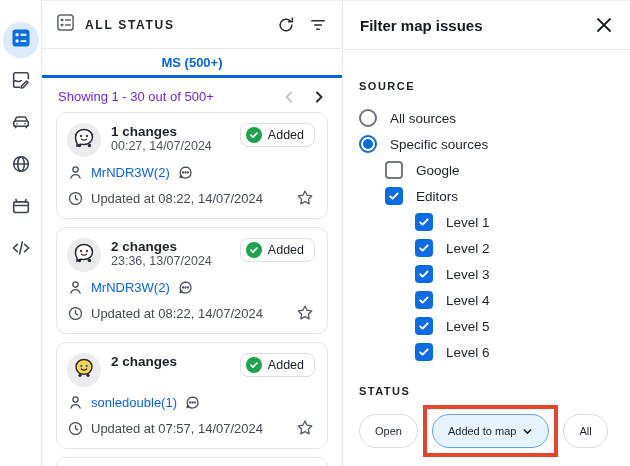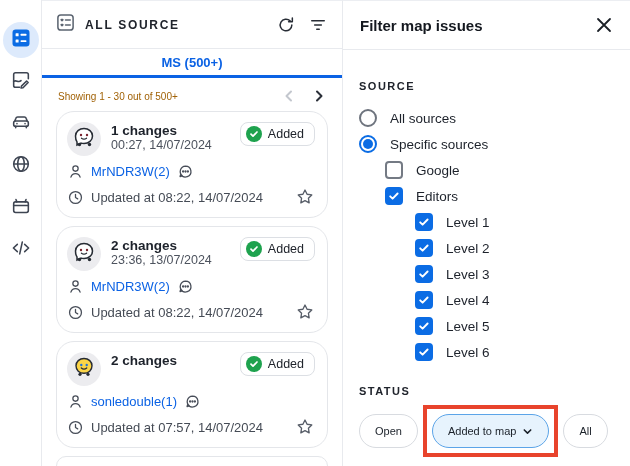--- a/index.html
+++ b/index.html
@@ -15,28 +15,28 @@
 
   
   .main { width:301px; flex:0 0 301px; border-right:1px solid #e8eaee; border-top:1px solid #eceef2; display:flex; flex-direction:column; background:#fff; }
   .main-header { height:48px; display:flex; align-items:center; gap:10px; padding:0 14px; border-bottom:1px solid #e8eaee; }
   .main-title { font-size:12px; font-weight:700; letter-spacing:1.7px; color:#20242c; }
   .hdr-actions { margin-left:auto; display:flex; align-items:center; gap:12px; }
   .hic { width:20px; height:20px; stroke:#272c35; fill:none; stroke-width:1.8; stroke-linecap:round; stroke-linejoin:round; cursor:pointer; }
   .tabbar { height:29px; display:flex; align-items:center; justify-content:center; border-bottom:3px solid #0b62e4; }
   .tab-label { font-size:13px; font-weight:700; color:#0b62e4; cursor:pointer; }
   .showing-row { display:flex; align-items:center; padding:11px 16px 7px 16px; }
-  .showing-text { font-size:10px; color:#a16207; }
+  .showing-text { font-size:13px; color:#6d28d9; }
   .pager { margin-left:auto; display:flex; align-items:center; gap:16px; }
   .pg { width:14px; height:14px; fill:none; stroke-width:2; stroke-linecap:round; stroke-linejoin:round; cursor:pointer; }
   .pg.prev { stroke:#c3c7ce; }
   .pg.next { stroke:#2a2f38; }
 
   .cards { flex:1; padding:1px 14px 0 14px; display:flex; flex-direction:column; gap:8px; overflow:hidden; }
-  .card { border:1px solid #e4e6ea; border-radius:18px; padding:10px 12px 10px 10px; background:#fff; flex:0 0 auto; }
+  .card { border:1px solid #e4e6ea; border-radius:10px; padding:10px 12px 10px 10px; background:#fff; flex:0 0 auto; }
   .card.partial { height:24px; border-radius:10px; }
   .card-top { display:flex; gap:10px; align-items:flex-start; }
   .avatar { width:34px; height:34px; border-radius:50%; background:#ececef; display:flex; align-items:center; justify-content:center; flex:0 0 34px; }
   .card-title { font-size:13.5px; font-weight:700; color:#1d222b; padding-top:1px; }
   .card-time { font-size:12.5px; color:#4d535e; }
   .badge { margin-left:auto; display:flex; align-items:center; gap:6px; border:1px solid #dcdfe4; border-radius:8px; padding:3px 10px 3px 5px; background:#fff; }
   .badge-dot { width:16px; height:16px; border-radius:50%; background:#1ea24e; display:flex; align-items:center; justify-content:center; }
   .badge-text { font-size:12.5px; color:#20242c; }
   .meta-row { display:flex; align-items:center; gap:7px; margin-top:7px; }
   .mi { width:17px; height:17px; stroke:#474d58; fill:none; stroke-width:1.5; stroke-linecap:round; stroke-linejoin:round; flex:0 0 17px; }
@@ -139,21 +139,21 @@
   <section class="main">
     <div class="main-header">
       <span>
         <svg width="19" height="19" viewBox="0 0 20 20">
             <rect x="2" y="2" width="16" height="16" rx="3" fill="none" stroke="#5b6470" stroke-width="1.6"></rect>
             <rect x="5" y="6" width="2.7" height="2.7" rx="0.5" fill="#5b6470"></rect>
             <rect x="5" y="11.3" width="2.7" height="2.7" rx="0.5" fill="#5b6470"></rect>
             <path d="M10 7.4h5M10 12.7h5" stroke="#5b6470" stroke-width="1.6" stroke-linecap="round"></path>
           </svg>
       </span>
-      <span class="main-title">ALL SOURCE</span>
+      <span class="main-title">ALL STATUS</span>
       <span class="hdr-actions">
         <svg class="hic" viewBox="0 0 24 24">
             <path d="M19 12a7 7 0 1 1-2.05-4.95"></path>
             <path d="M19.6 3.6v4.5h-4.5" fill="none"></path>
           </svg>
         <svg class="hic" viewBox="0 0 24 24">
             <path d="M4.5 7h15M8 12h8M10.5 17h3"></path>
           </svg>
       </span>
     </div>

